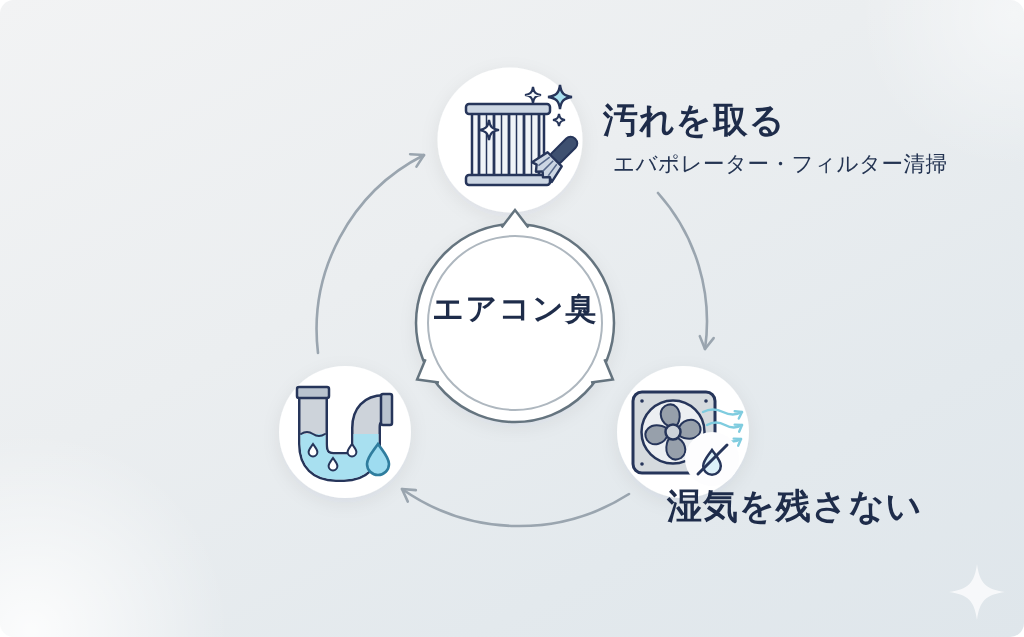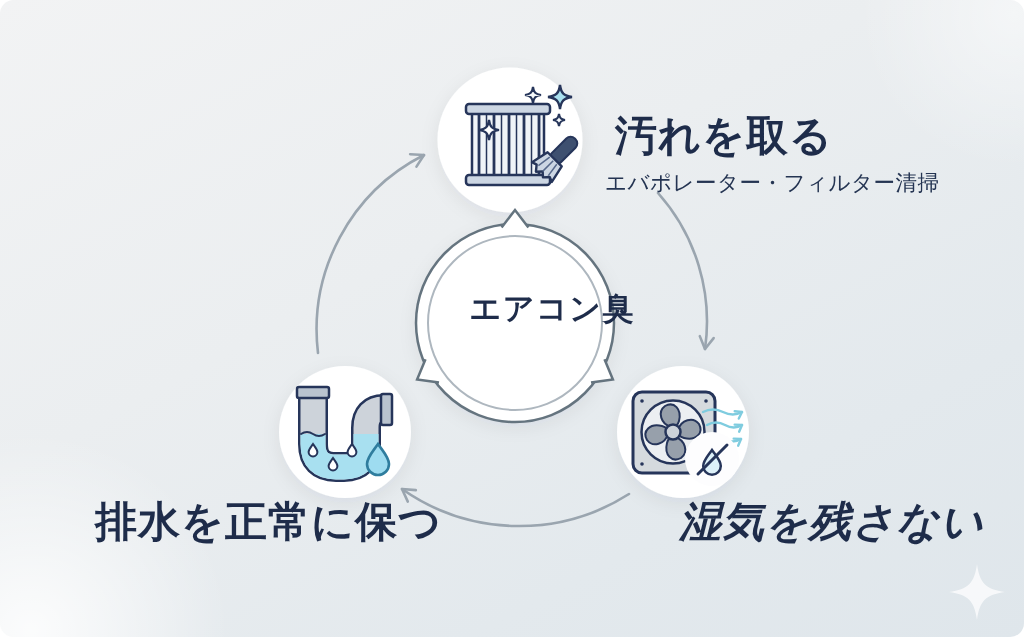--- a/index.html
+++ b/index.html
@@ -6,31 +6,31 @@
   .canvas{
     position:relative;width:1024px;height:637px;overflow:hidden;border-radius:14px;
     background:
       radial-gradient(circle 320px at 3% 99%, rgba(255,255,255,.85), rgba(255,255,255,0) 62%),
       radial-gradient(circle 260px at 99% 2%, rgba(255,255,255,.5), rgba(255,255,255,0) 60%),
       linear-gradient(152deg,#f2f3f4 0%,#ebeef0 40%,#e3e9ed 75%,#dfe6eb 100%);
     font-family:"Liberation Sans","DejaVu Sans",sans-serif;
   }
   svg.layer{position:absolute;left:0;top:0;z-index:1;}
   .label{position:absolute;z-index:2;color:#1e2c4a;}
-  .label h2{margin:12px;font-size:42px;line-height:1.05;font-weight:700;letter-spacing:1px;}
-  .label p{margin:14px 0 0;font-size:21.5px;line-height:1.1;font-weight:500;color:#243452;letter-spacing:.5px;}
+  .label h2{margin:0;font-size:35px;line-height:1.05;font-weight:700;letter-spacing:1px;}
+  .label p{margin:14px 8px 0;font-size:21.5px;line-height:1.1;font-weight:500;color:#243452;letter-spacing:.5px;}
   .label-top{left:603px;top:102px;}
   .label-top p{padding-left:2px;}
-  .label-br{left:667px;top:488px;font-style:italic;}
+  .label-br{left:667px;top:488px;}
   .label-br p{padding-left:16px;}
   .label-bl{left:83px;top:488px;}
   .label-bl p{padding-left:2px;}
   .center-label{
     position:absolute;z-index:2;left:395px;top:289px;width:240px;
-    text-align:right;color:#1e2c4a;font-weight:700;font-size:31px;line-height:40px;letter-spacing:1.5px;
+    text-align:center;color:#1e2c4a;font-weight:700;font-size:31px;line-height:40px;letter-spacing:1.5px;
   }
 </style>
 </head>
 <body>
 
 <div class="canvas">
 
   <svg class="layer" width="1024" height="637" viewBox="0 0 1024 637">
     <defs>
       <marker id="ah" markerUnits="userSpaceOnUse" markerWidth="30" markerHeight="30" refX="0" refY="0" orient="auto" overflow="visible">
@@ -151,16 +151,15 @@
   <div class="label label-top">
     <h2>汚れを取る</h2>
     <p>エバポレーター・フィルター清掃</p>
   </div>
 
   <div class="label label-br">
     <h2>湿気を残さない</h2>
   </div>
 
   <div class="label label-bl">
-    <h2>排水を正常に保つ</h2>
   </div>
 
 </div>
 
 </body></html>

